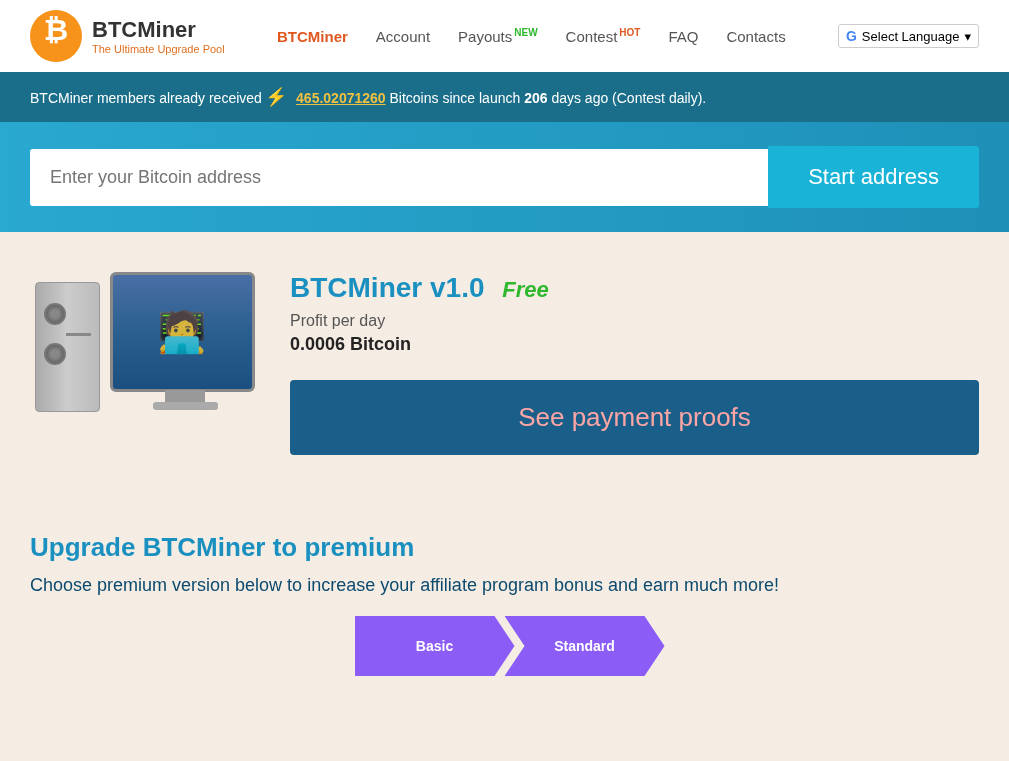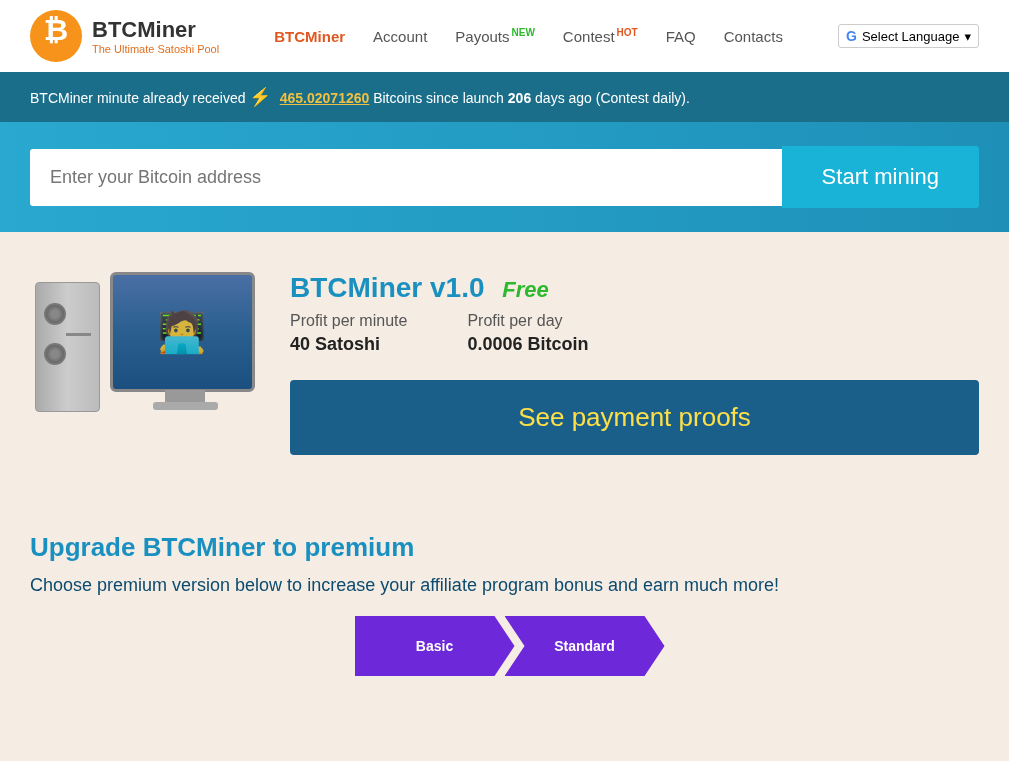--- a/index.html
+++ b/index.html
@@ -273,21 +273,21 @@
       margin-bottom: 4px;
     }
     .profit-item .value {
       font-size: 18px;
       font-weight: bold;
       color: #222;
     }
     .payment-proof-btn {
       display: block;
       background: #1a5f8a;
-      color: #fde047;
+      color: #fca5a5;
       font-size: 26px;
       text-align: center;
       padding: 22px 40px;
       border: none;
       cursor: pointer;
       border-radius: 4px;
       width: 100%;
       text-decoration: none;
     }
 
@@ -307,21 +307,21 @@
       font-size: 18px;
       color: #0c4a6e;
       margin-bottom: 20px;
     }
     .upgrade-cards {
       display: flex;
       gap: 0;
       justify-content: center;
     }
     .upgrade-card {
-      background: #6d28d9;
+      background: #8b5cf6;
       clip-path: polygon(0 0, calc(100% - 20px) 0, 100% 50%, calc(100% - 20px) 100%, 0 100%, 20px 50%);
       width: 160px;
       height: 60px;
       display: flex;
       align-items: center;
       justify-content: center;
       color: #fff;
       font-size: 14px;
       font-weight: bold;
       margin-right: -10px;
@@ -340,21 +340,21 @@
 
 <header>
   <div class="logo-area">
 
     <svg class="logo-icon" viewBox="0 0 52 52">
       <circle cx="26" cy="26" r="26" fill="#f7931a"></circle>
       <text x="50%" y="58%" text-anchor="middle" font-size="30" font-weight="bold" fill="white" font-family="Arial">₿</text>
     </svg>
     <div class="logo-text-block">
       <span class="logo-title">BTCMiner</span>
-      <span class="logo-subtitle">The Ultimate Satoshi Pool</span>
+      <span class="logo-subtitle">The Ultimate Upgrade Pool</span>
     </div>
   </div>
 
   <nav>
     <a class="nav-link active">BTCMiner</a>
     <a class="nav-link">Account</a>
     <a class="nav-link">
       <span>Payouts</span><span class="nav-badge-new">NEW</span>
     </a>
     <a class="nav-link">
@@ -367,31 +367,31 @@
   <div class="header-right">
     <div class="lang-selector">
       <span class="google-g">G</span>
       <span>Select Language</span>
       <span>▾</span>
     </div>
   </div>
 </header>
 
 <div class="hero-banner">
-  <span>BTCMiner minute already received</span>
+  <span>BTCMiner members already received</span>
   <span class="bitcoin-lightning">⚡</span>
   <span class="amount">465.02071260</span>
   <span>Bitcoins since launch</span>
   <span class="bold">206</span>
   <span>days ago (Contest daily).</span>
 </div>
 
 <div class="search-section">
   <input class="bitcoin-input" type="text" placeholder="Enter your Bitcoin address" style="">
-  <button class="start-mining-btn">Start mining</button>
+  <button class="start-mining-btn">Start address</button>
 </div>
 
 <div class="product-section">
 
   <div class="product-image-area">
     <div class="computer-illus">
 
       <div class="tower">
         <div class="tower-vent"></div>
         <div class="tower-vent2"></div>
@@ -409,24 +409,20 @@
   </div>
 
   <div class="product-info">
     <div class="product-title">
       <span>BTCMiner v1.0</span>
       <span class="free-badge">Free</span>
     </div>
 
     <div class="profit-grid">
       <div class="profit-item">
-        <label>Profit per minute</label>
-        <span class="value">40 Satoshi</span>
-      </div>
-      <div class="profit-item">
         <label>Profit per day</label>
         <span class="value">0.0006 Bitcoin</span>
       </div>
     </div>
 
     <button class="payment-proof-btn">See payment proofs</button>
   </div>
 </div>
 
 <div class="upgrade-section">

